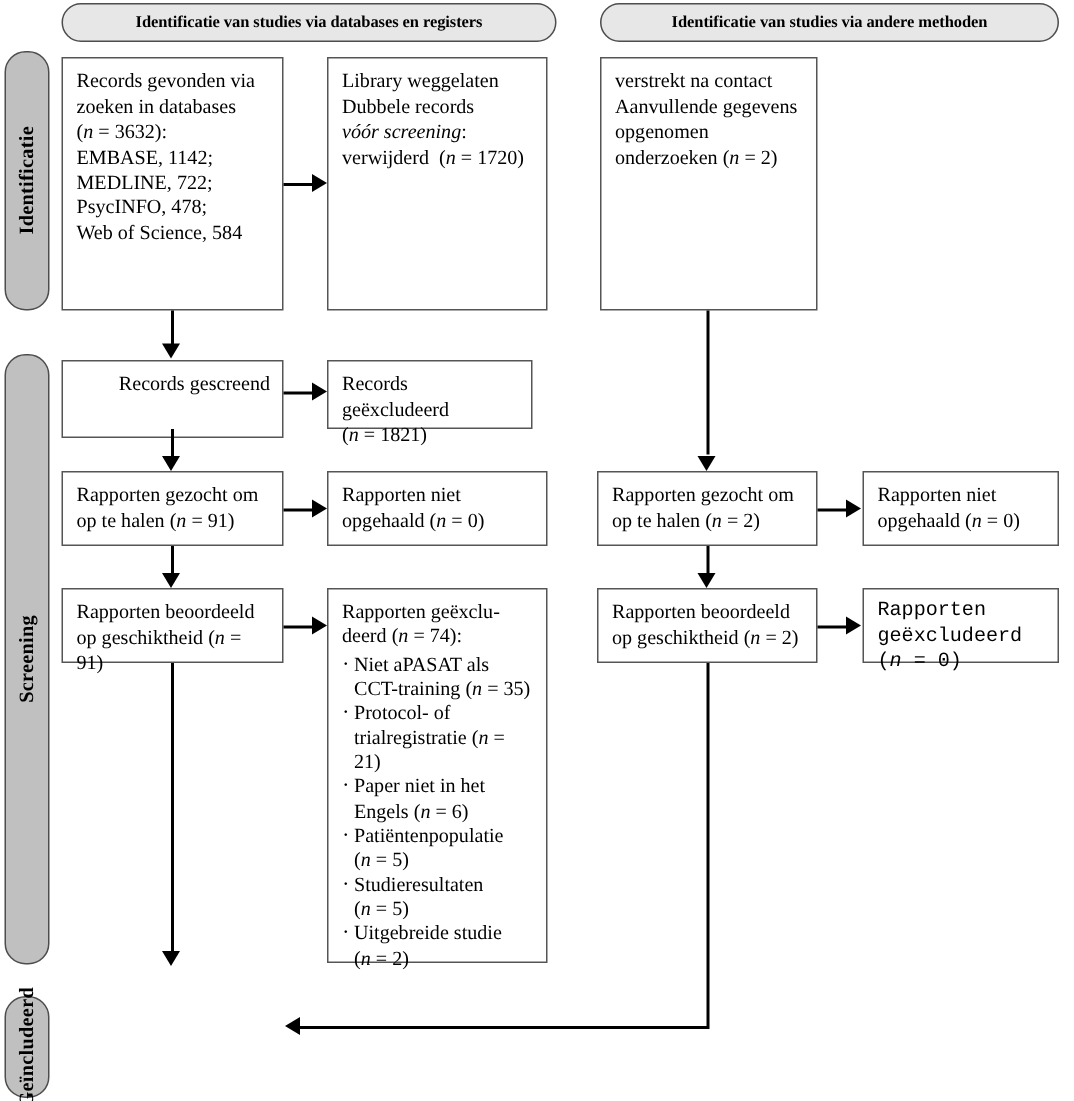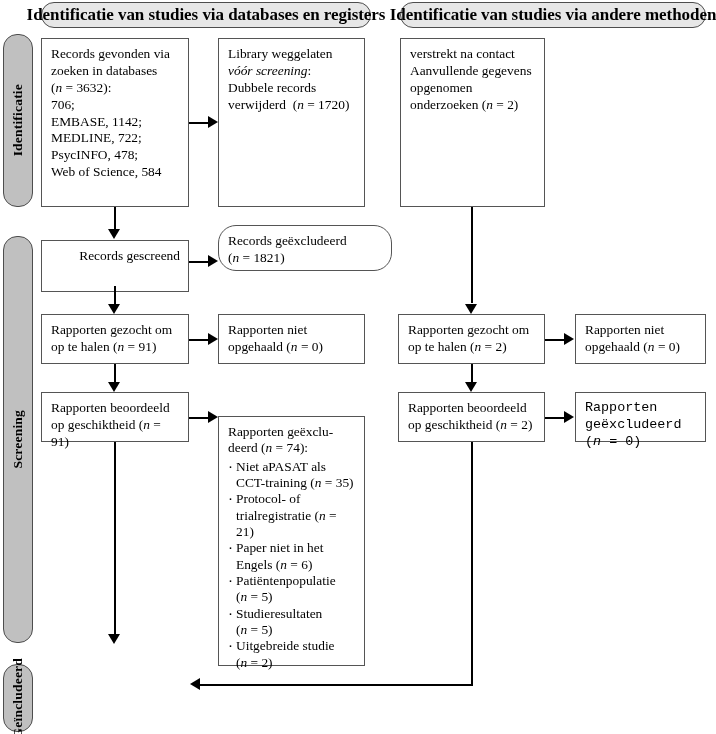--- a/index.html
+++ b/index.html
@@ -45,21 +45,21 @@
   .header-pill {
     position: absolute;
     background: #e7e7e7;
     border: 1px solid #4d4d4d;
     border-radius: 13px;
     box-sizing: border-box;
     display: flex;
     align-items: center;
     justify-content: center;
     font-weight: bold;
-    font-size: 17px;
+    font-size: 11px;
     letter-spacing: -0.05px;
     white-space: nowrap;
   }
 
   
   .box {
     position: absolute;
     border: 1px solid #555555;
     background: #ffffff;
     box-sizing: border-box;
@@ -137,52 +137,51 @@
   </div>
 
   <div class="stage-bar" style="left:3px; top:664px; width:30px; height:68px;">
     <span class="stage-label">Geïncludeerd</span>
   </div>
 
   <div class="box" style="left:41px; top:38px; width:148px; height:169px;">
     <span class="ln">Records gevonden via</span>
     <span class="ln">zoeken in databases</span>
     <span class="ln">(<i>n</i> = 3632):</span>
-    <span class="ln">706;</span>
     <span class="ln">EMBASE, 1142;</span>
     <span class="ln">MEDLINE, 722;</span>
     <span class="ln">PsycINFO, 478;</span>
     <span class="ln">Web of Science, 584</span>
   </div>
 
   <div class="box" style="left:218px; top:38px; width:147px; height:169px;">
     <span class="ln">Library weggelaten</span>
+    <span class="ln">Dubbele records</span>
     <span class="ln"><i>vóór screening</i><span>:</span></span>
-    <span class="ln">Dubbele records</span>
     <span class="ln">verwijderd&nbsp; (<i>n</i> = 1720)</span>
   </div>
 
   <div class="box" style="left:400px; top:38px; width:145px; height:169px;">
     <span class="ln">verstrekt na contact</span>
     <span class="ln">Aanvullende gegevens</span>
     <span class="ln">opgenomen</span>
     <span class="ln">onderzoeken (<i>n</i> = 2)</span>
   </div>
 
   <div class="line-h" style="left:189px; top:122px; width:21px;"></div>
   <div class="arrow arrow-right" style="left:208px; top:116px;"></div>
 
   <div class="line-v" style="left:114px; top:207px; height:26px;"></div>
   <div class="arrow arrow-down" style="left:108px; top:229px;"></div>
 
   <div class="box" style="left:41px; top:240px; width:148px; height:52px;text-align:right;">
     <span class="ln">Records gescreend</span>
   </div>
 
-  <div class="box" style="left:218px; top:225px; width:174px; height:46px;border-radius:18px;">
+  <div class="box" style="left:218px; top:240px; width:137px; height:46px;">
     <span class="ln">Records geëxcludeerd</span>
     <span class="ln">(<i>n</i> = 1821)</span>
   </div>
 
   <div class="line-h" style="left:189px; top:261px; width:21px;"></div>
   <div class="arrow arrow-right" style="left:208px; top:255px;"></div>
 
   <div class="line-v" style="left:114px; top:286px; height:22px;"></div>
   <div class="arrow arrow-down" style="left:108px; top:304px;"></div>
 
@@ -200,21 +199,21 @@
   <div class="arrow arrow-right" style="left:208px; top:333px;"></div>
 
   <div class="line-v" style="left:114px; top:364px; height:22px;"></div>
   <div class="arrow arrow-down" style="left:108px; top:382px;"></div>
 
   <div class="box" style="left:41px; top:392px; width:148px; height:50px;">
     <span class="ln">Rapporten beoordeeld</span>
     <span class="ln">op geschiktheid (<i>n</i> = 91)</span>
   </div>
 
-  <div class="box" style="left:218px; top:416px; width:147px; height:250px; line-height:1.22;">
+  <div class="box" style="left:218px; top:392px; width:147px; height:250px; line-height:1.22;">
     <span class="ln">Rapporten geëxclu-</span>
     <span class="ln">deerd (<i>n</i> = 74):</span>
     <ul>
       <li>Niet aPASAT als<br>CCT-training (<i>n</i> = 35)</li>
       <li>Protocol- of<br>trialregistratie (<i>n</i> = 21)</li>
       <li>Paper niet in het<br>Engels (<i>n</i> = 6)</li>
       <li>Patiëntenpopulatie<br>(<i>n</i> = 5)</li>
       <li>Studieresultaten<br>(<i>n</i> = 5)</li>
       <li>Uitgebreide studie<br>(<i>n</i> = 2)</li>
     </ul>

